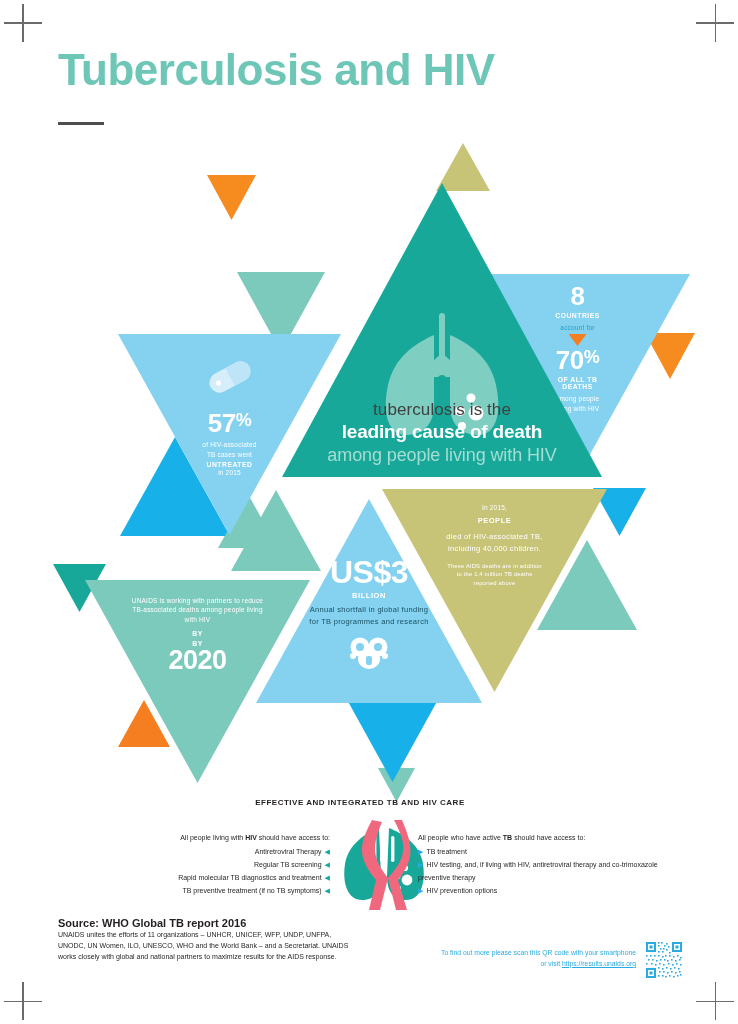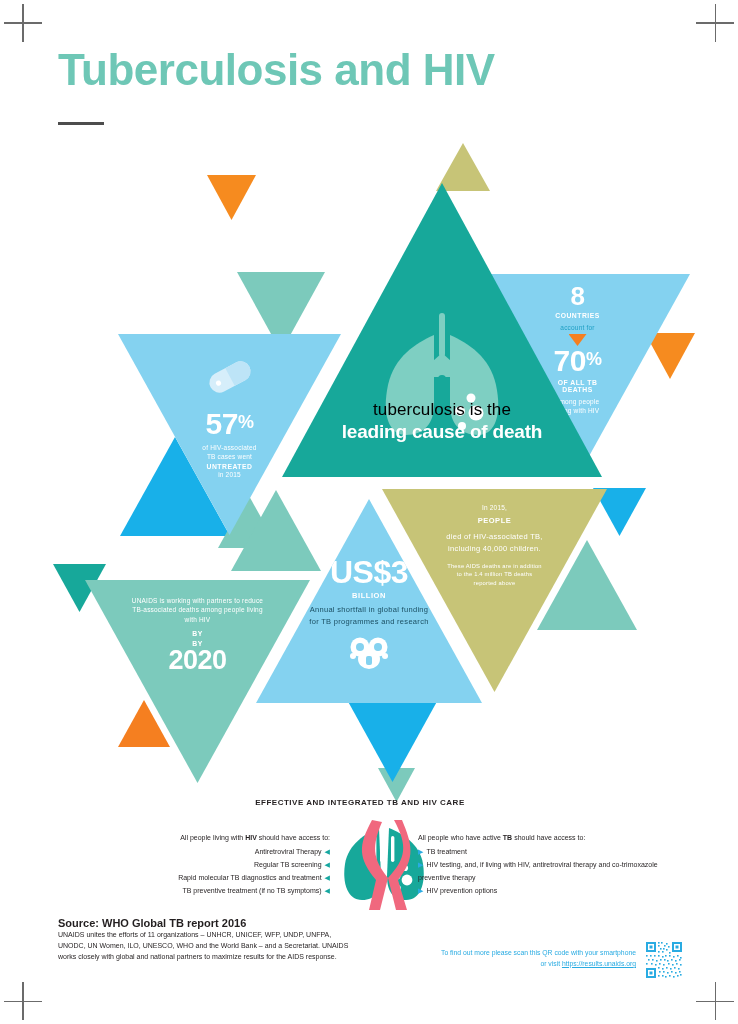--- a/index.html
+++ b/index.html
@@ -36,26 +36,26 @@
     position:absolute; left:0; width:100%;
     text-align:center; color:#fff;
   }
 
   
   .lbl-sm   { font-size:6.5px; letter-spacing:.2px; line-height:1.45; }
   .lbl-md   { font-size:7.5px; letter-spacing:.3px; line-height:1.5; }
   .lbl-bold { font-weight:bold; font-size:7.5px; letter-spacing:.55px; }
   .lbl-bold-sm { font-weight:bold; font-size:6.8px; letter-spacing:.5px; }
   .big      { font-size:40px; font-weight:bold; line-height:.95; letter-spacing:-1px; }
-  .big-sm   { font-size:30px; font-weight:bold; line-height:.95; letter-spacing:-.5px; }
+  .big-sm   { font-size:26px; font-weight:bold; line-height:.95; letter-spacing:-.5px; }
   .pct      { font-size:18px; font-weight:bold; vertical-align:super; letter-spacing:-.5px; }
 
   
   #hero-text { position:absolute; left:0; width:100%; text-align:center; }
-  .hero-l1 { font-size:17px; color:#000000; letter-spacing:.1px; line-height:1.25; }
+  .hero-l1 { font-size:17px; color:#404040; letter-spacing:.1px; line-height:1.25; }
   .hero-l2 { font-size:19px; color:#ffffff; font-weight:bold; letter-spacing:-.2px; line-height:1.25; }
   .hero-l3 { font-size:18px; color:#a5ddd3; letter-spacing:-.1px; line-height:1.25; }
 
   
   #care-title {
     position:absolute; top:798px; left:0; width:720px; text-align:center;
     font-size:8px; font-weight:bold; color:#231f20; letter-spacing:.5px;
   }
   #care-left {
     position:absolute; left:100px; top:832px; width:230px;
@@ -174,20 +174,21 @@
         <rect x="66" y="62" width="8" height="60" rx="4" fill="#17a89a"></rect>
         <circle cx="104" cy="100" r="7.5" fill="#ffffff"></circle>
         <circle cx="88" cy="98" r="5" fill="#ffffff"></circle>
         <circle cx="99" cy="85" r="4.5" fill="#ffffff"></circle>
         <circle cx="90" cy="113" r="4" fill="#ffffff"></circle>
       </svg>
     </div>
     <div id="hero-text" style="top:216px;">
       <div class="hero-l1">tuberculosis is the</div>
       <div class="hero-l2">leading cause of death</div>
+      <div class="hero-l3">among people living with HIV</div>
     </div>
   </div>
 
   <div class="tri tri-down" style="left:382px; top:489px; width:225px; height:203px; background:#c7c477;">
     <div class="tri-content" style="top:14px;">
       <div class="lbl-sm">In 2015,</div>
       <div class="lbl-bold" style="margin-top:4px;">PEOPLE</div>
       <div class="lbl-md" style="margin-top:6px;">died of HIV-associated TB,</div>
       <div class="lbl-md">including 40,000 children.</div>
       <div class="lbl-sm" style="margin-top:8px; font-size:5.8px;">These AIDS deaths are in addition</div>

